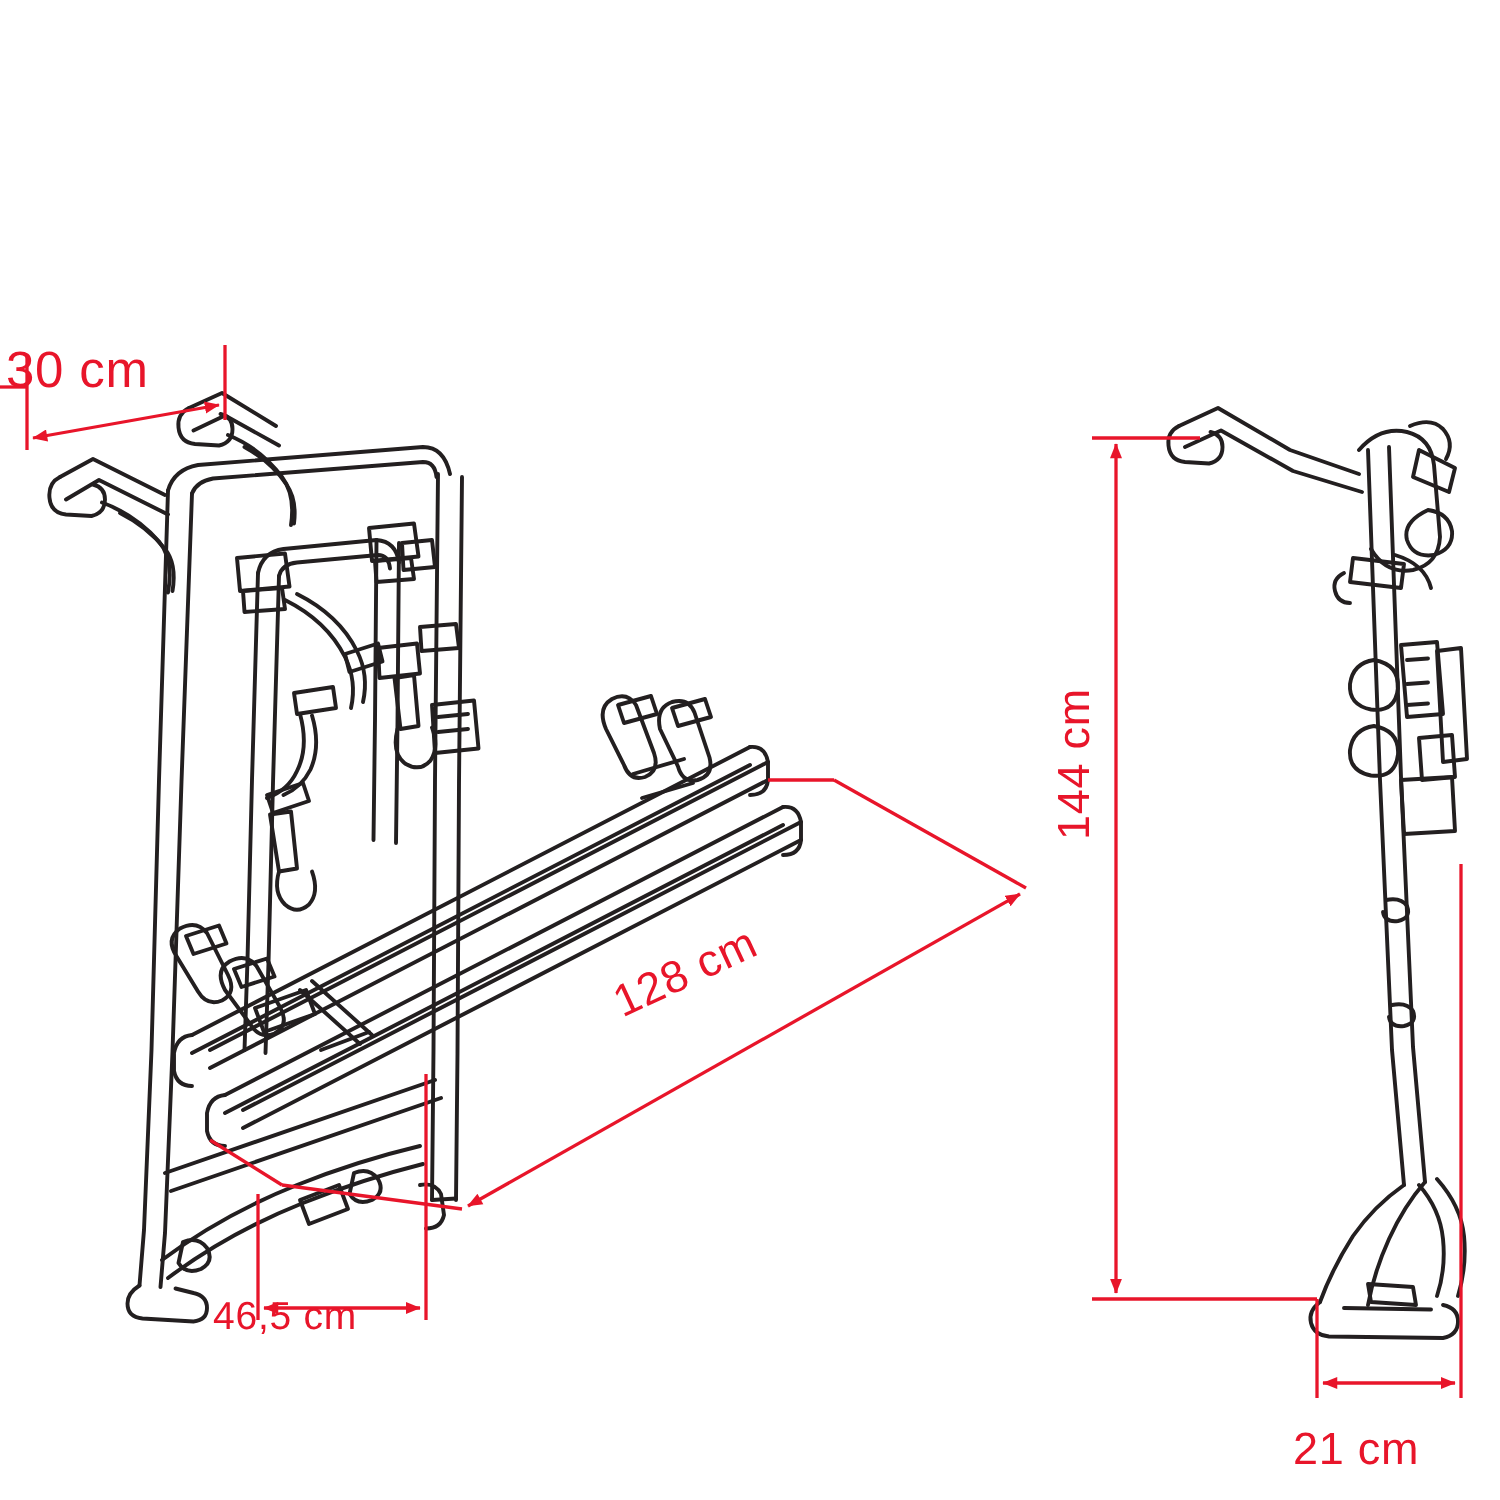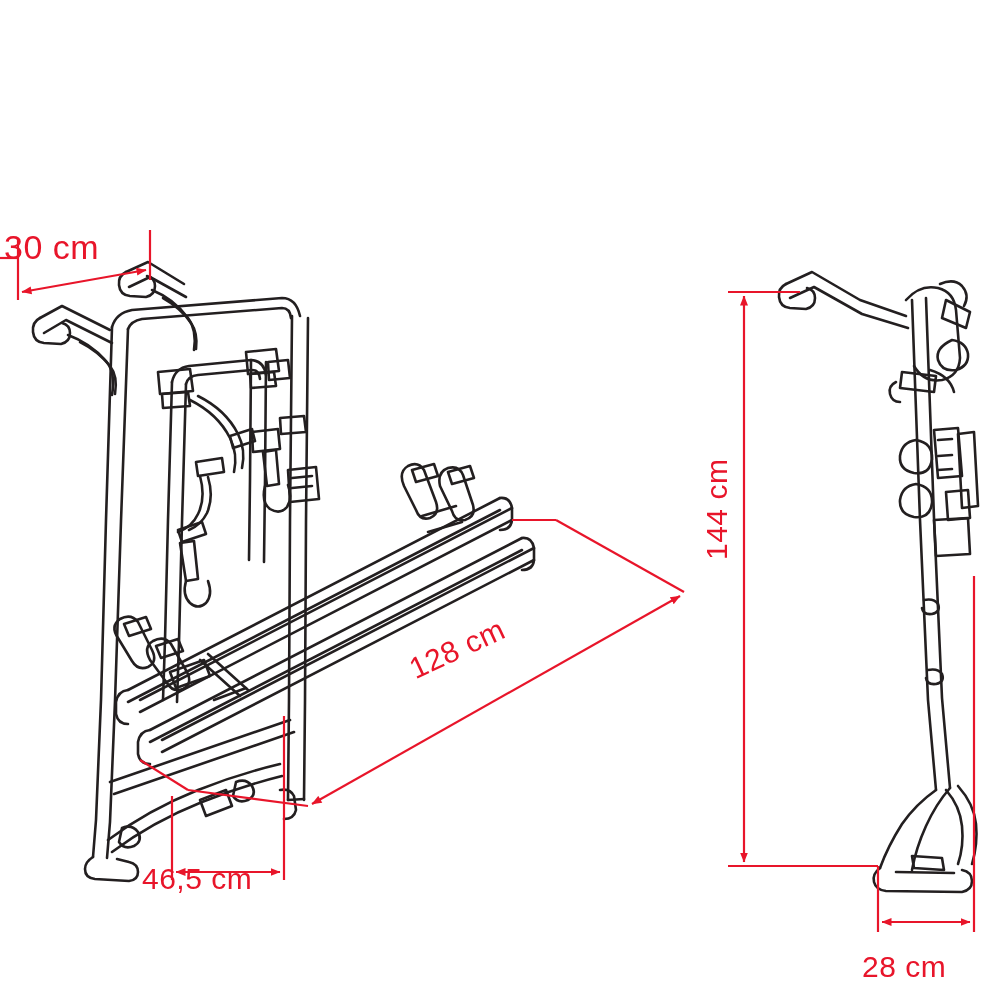--- a/index.html
+++ b/index.html
@@ -37,21 +37,21 @@
   #label-128 {
     left: 404px;
     top: 655px;
     font-size: 30px;
     transform: rotate(-25deg);
     transform-origin: left top;
   }
   #label-465 {
     left: 142px;
     top: 862px;
-    font-size: 30px;
+    font-size: 26px;
   }
   #label-144 {
     left: 700px;
     top: 560px;
     font-size: 30px;
     transform: rotate(-90deg);
     transform-origin: left top;
   }
   #label-28 {
     left: 862px;
@@ -238,13 +238,13 @@
     <line x1="878" y1="866" x2="878" y2="932"></line>
     <line x1="974" y1="576" x2="974" y2="932"></line>
     <line x1="882" y1="922" x2="970" y2="922" marker-start="url(#arrowRedStart)" marker-end="url(#arrowRed)"></line>
   </g>
 </svg>
 
 <div class="dim-label" id="label-30">30 cm</div>
 <div class="dim-label" id="label-128">128 cm</div>
 <div class="dim-label" id="label-465">46,5 cm</div>
 <div class="dim-label" id="label-144">144 cm</div>
-<div class="dim-label" id="label-28">28 cm</div>
+<div class="dim-label" id="label-28">21 cm</div>
 
 </body></html>

